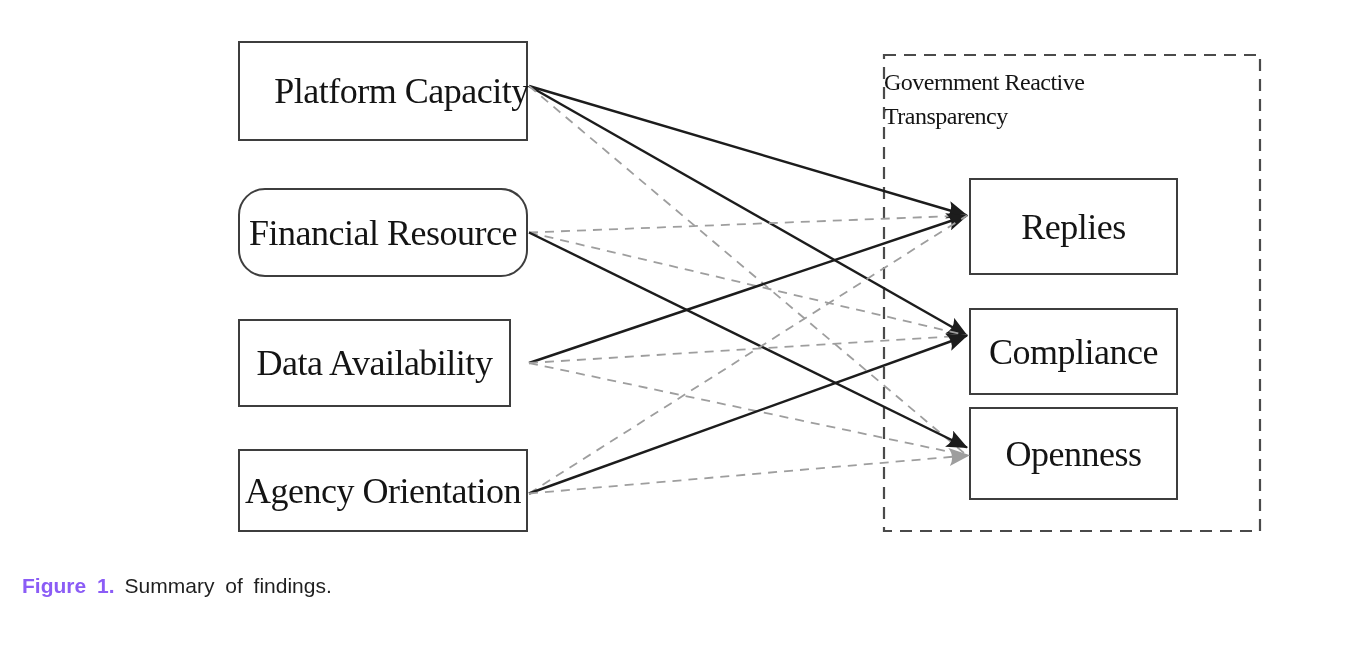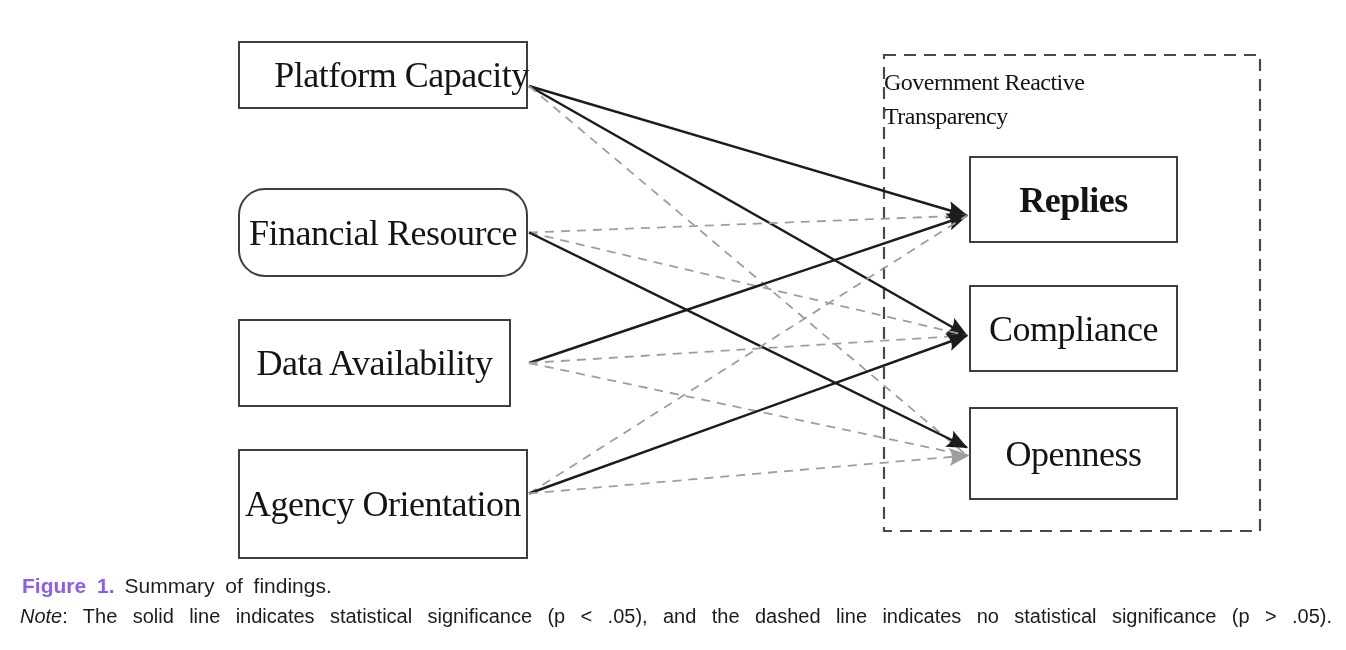--- a/index.html
+++ b/index.html
@@ -40,26 +40,26 @@
 </style>
 </head>
 <body>
 
 <div id="page">
 
   <div id="diagram">
 
   <div class="group-title" style="left: 884px; top: 65px; width: 376px;">Government Reactive
 Transparency</div>
-      <div class="node" style="left: 238px; top: 41px; width: 290px; height: 68px; border-color: rgb(62, 62, 62); padding-left: 37px;">Platform Capacity</div>
+      <div class="node" style="left: 238px; top: 41px; width: 290px; height: 100px; border-color: rgb(62, 62, 62); padding-left: 37px;">Platform Capacity</div>
       <div class="node" style="left: 238px; top: 188px; width: 290px; height: 89px; border-color: rgb(62, 62, 62); border-radius: 27px;">Financial Resource</div>
       <div class="node" style="left: 238px; top: 319px; width: 273px; height: 88px; border-color: rgb(62, 62, 62);">Data Availability</div>
-      <div class="node" style="left: 238px; top: 449px; width: 290px; height: 110px; border-color: rgb(62, 62, 62);">Agency Orientation</div>
-      <div class="node" style="left: 969px; top: 156px; width: 209px; height: 87px; border-color: rgb(62, 62, 62); font-weight: bold;">Replies</div>
-      <div class="node" style="left: 969px; top: 285px; width: 209px; height: 87px; border-color: rgb(62, 62, 62);">Compliance</div>
+      <div class="node" style="left: 238px; top: 449px; width: 290px; height: 83px; border-color: rgb(62, 62, 62);">Agency Orientation</div>
+      <div class="node" style="left: 969px; top: 178px; width: 209px; height: 97px; border-color: rgb(62, 62, 62);">Replies</div>
+      <div class="node" style="left: 969px; top: 308px; width: 209px; height: 87px; border-color: rgb(62, 62, 62);">Compliance</div>
       <div class="node" style="left: 969px; top: 407px; width: 209px; height: 93px; border-color: rgb(62, 62, 62);">Openness</div>
     </div>
 
   <svg id="edges" width="1346" height="650">
     <defs>
       <marker id="arrowBlack" markerUnits="userSpaceOnUse" markerWidth="22" markerHeight="18" refX="20" refY="9" orient="auto">
         <path d="M0,0 L21,9 L0,18 Q6,9 0,0 Z" fill="#1c1c1c"></path>
       </marker>
       <marker id="arrowGray" markerUnits="userSpaceOnUse" markerWidth="22" markerHeight="18" refX="18" refY="9" orient="auto">
         <path d="M0,0 L21,9 L0,18 Q6,9 0,0 Z" fill="#9e9e9e"></path>
@@ -77,17 +77,14 @@
       <line x1="529" y1="363" x2="967" y2="455.5" class="dashed" stroke="#9e9e9e"></line>
       <line x1="529" y1="493.5" x2="967" y2="215.5" class="dashed" stroke="#9e9e9e"></line>
       <line x1="529" y1="493.5" x2="967" y2="335.5" class="solid" stroke="#1c1c1c" marker-end="url(#arrowBlack)"></line>
       <line x1="529" y1="493.5" x2="967" y2="455.5" class="dashed" stroke="#9e9e9e" marker-end="url(#arrowGray)"></line>
     </svg>
 
   <div class="caption">
     <span class="cap-label" style="color: #8b5cf6;">Figure 1.</span><span class="cap-text">Summary of findings.</span>
   </div>
 
-  <div class="note">
-    <em>Note</em><span>: The solid line indicates statistical significance (p &lt; .05), and the dashed line indicates no statistical significance (p &gt; .05).</span>
-  </div>
 
 </div>
 
 </body></html>

